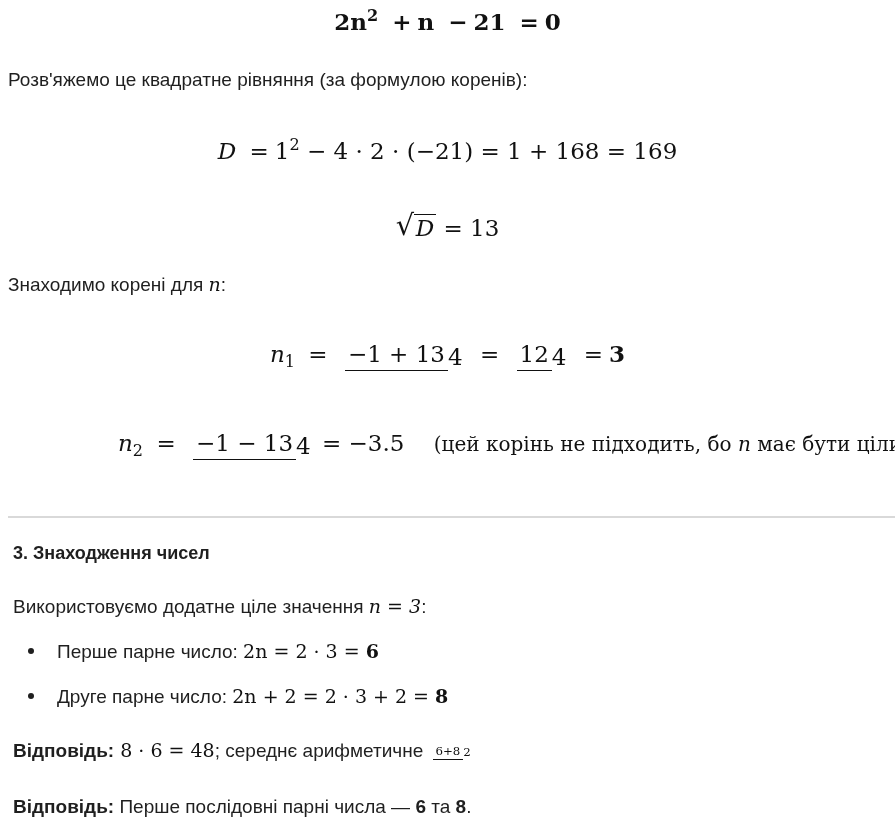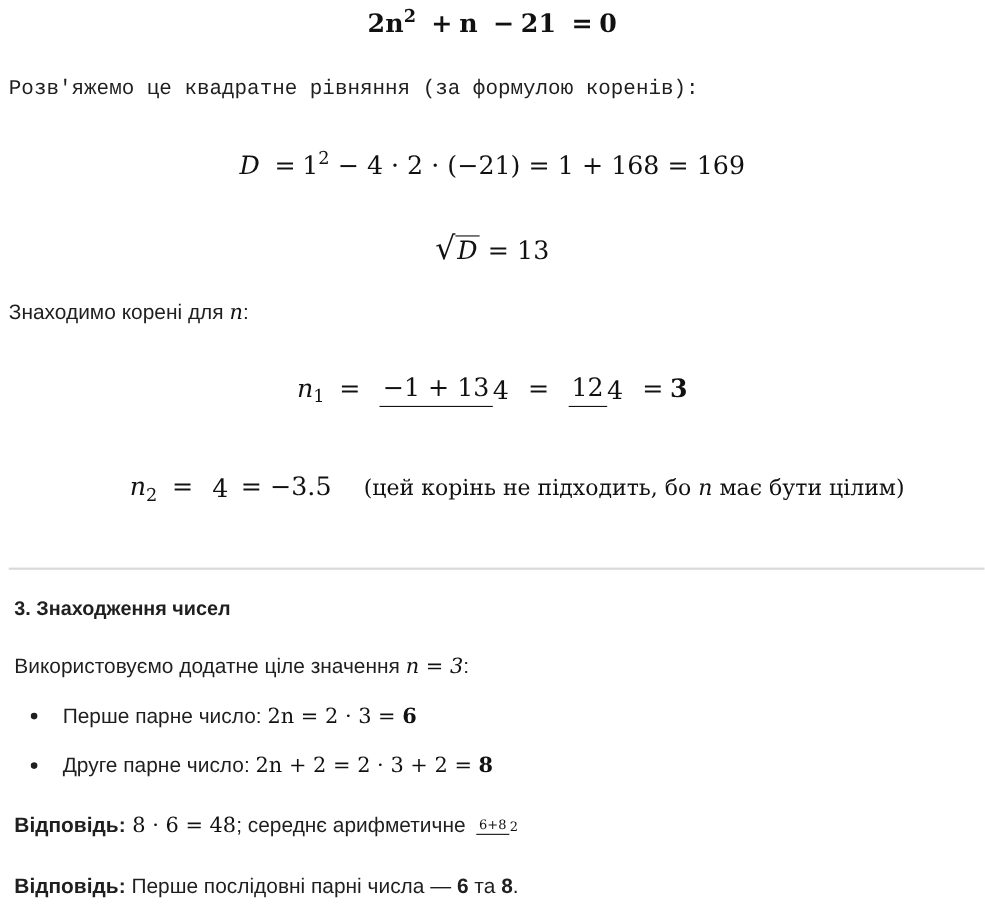--- a/index.html
+++ b/index.html
@@ -28,21 +28,21 @@
 </head>
 <body>
 
 <div class="abs center math bold" style="top:8px;font-size:23px;">
   <span>2</span><span>n</span><sup class="s">2</sup>
   <span class="op">+</span><span>n</span>
   <span class="op">−</span><span>21</span>
   <span class="op">=</span><span>0</span>
 </div>
 
-<div class="abs txt" style="left:8px;top:68px;font-family:Liberation Mono, monospace;">Розв'яжемо це квадратне рівняння (за формулою коренів):</div>
+<div class="abs txt" style="left:8px;top:68px;">Розв'яжемо це квадратне рівняння (за формулою коренів):</div>
 
 <div class="abs center math" style="top:138px;font-size:23px;">
   <span class="mi">D</span>
   <span class="op">=</span><span>1</span><sup class="s">2</sup>
   <span>− 4 · 2 · (−21) = 1 + 168 = 169</span>
 </div>
 
 <div class="abs center math" style="top:214px;font-size:23px;">
   <span class="sqrt"><span class="root">√</span><span class="rad mi">D</span></span>
   <span>= 13</span>
@@ -64,20 +64,21 @@
       <span class="num">12</span>
       <span class="den">4</span>
     </span>
   <span class="op">=</span><span class="bold">3</span>
 </div>
 
 <div class="abs math" style="left:118px;top:430px;font-size:23px;">
   <span class="mi">n</span><sub class="s">2</sub>
   <span class="op">=</span>
   <span class="frac">
+      <span class="num">−1 − 13</span>
       <span class="den">4</span>
     </span>
   <span>= −3.5</span>
   <span style="margin-left:22px;font-size:20px;"><span>(цей корінь не підходить, бо </span><span class="mi">n</span><span> має бути цілим)</span></span>
 </div>
 
 <div class="abs divider"></div>
 
 <div class="abs txt bold" style="left:13px;top:541px;font-size:18px;">3. Знаходження чисел</div>
 

